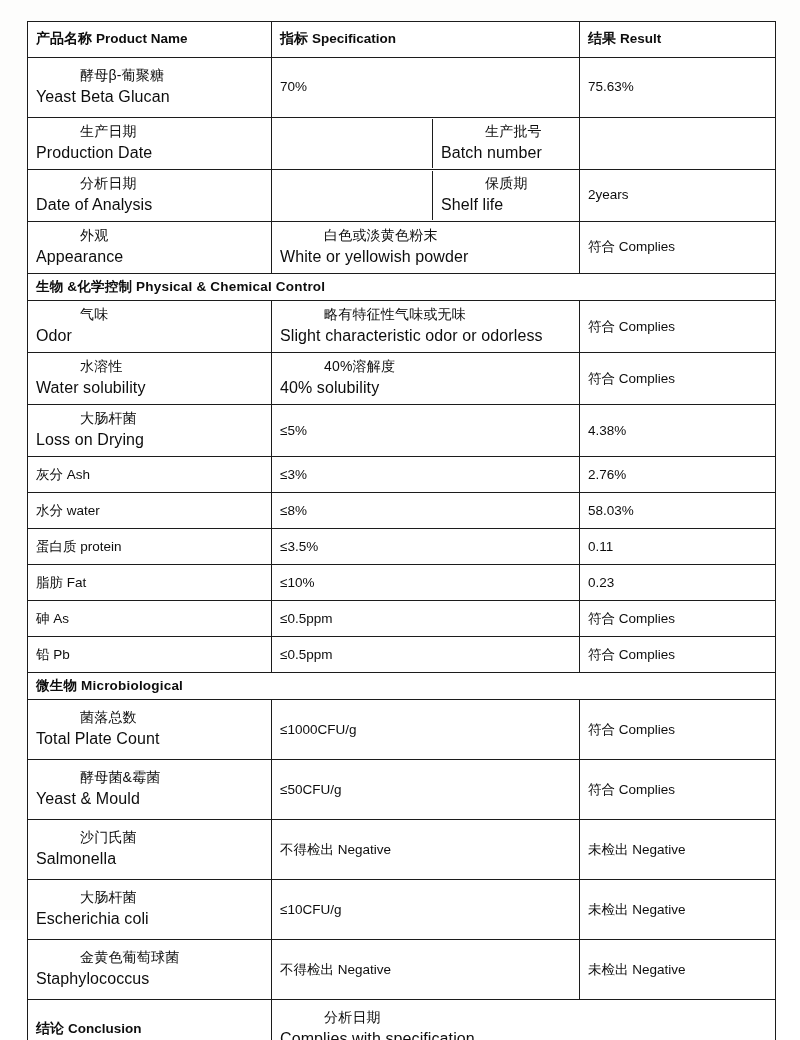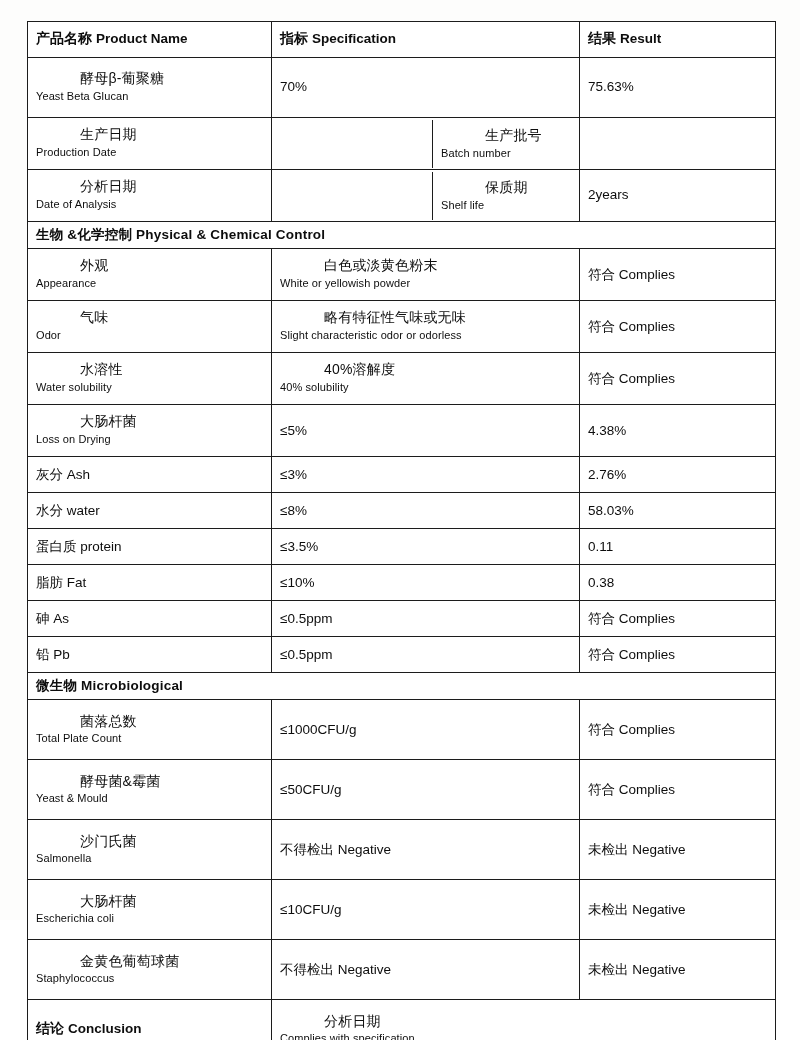--- a/index.html
+++ b/index.html
@@ -46,21 +46,21 @@
     display: block;
   }
   .line-cn {
     display: block;
     font-size: 14px;
     letter-spacing: 0.2px;
     padding-left: 44px;
   }
   .line-en {
     display: block;
-    font-size: 11px;
+    font-size: 16px;
     letter-spacing: 0.1px;
   }
   .hdr .line-cn,
   .hdr-inline {
     font-weight: bold;
   }
   .hdr-inline {
     font-size: 14px;
   }
   .inline-mix {
@@ -173,45 +173,45 @@
                 </span>
               </td>
             </tr>
           </tbody>
             </table>
         </td>
         <td class="med val">2years</td>
       </tr>
 
       <tr>
+        <td class="med">
+          <span class="cell-lines">
+            <span class="line-cn">外观</span>
+            <span class="line-en">Appearance</span>
+          </span>
+        </td>
+        <td class="med">
+          <span class="cell-lines">
+            <span class="line-cn">白色或淡黄色粉末</span>
+            <span class="line-en">White or yellowish powder</span>
+          </span>
+        </td>
+        <td class="med val">符合 Complies</td>
+      </tr>
+
+      <tr>
         <td class="section-head" colspan="3">
           <span>生物 &amp;化学控制</span>
           <span class="en">Physical &amp; Chemical Control</span>
         </td>
       </tr>
 
       <tr>
         <td class="med">
           <span class="cell-lines">
-            <span class="line-cn">外观</span>
-            <span class="line-en">Appearance</span>
-          </span>
-        </td>
-        <td class="med">
-          <span class="cell-lines">
-            <span class="line-cn">白色或淡黄色粉末</span>
-            <span class="line-en">White or yellowish powder</span>
-          </span>
-        </td>
-        <td class="med val">符合 Complies</td>
-      </tr>
-
-      <tr>
-        <td class="med">
-          <span class="cell-lines">
             <span class="line-cn">气味</span>
             <span class="line-en">Odor</span>
           </span>
         </td>
         <td class="med">
           <span class="cell-lines">
             <span class="line-cn">略有特征性气味或无味</span>
             <span class="line-en">Slight characteristic odor or odorless</span>
           </span>
         </td>
@@ -259,21 +259,21 @@
 
       <tr>
         <td class="short inline-mix">蛋白质  protein</td>
         <td class="short mono-le">≤3.5%</td>
         <td class="short val">0.11</td>
       </tr>
 
       <tr>
         <td class="short inline-mix">脂肪  Fat</td>
         <td class="short mono-le">≤10%</td>
-        <td class="short val">0.38</td>
+        <td class="short val">0.23</td>
       </tr>
 
       <tr>
         <td class="short inline-mix">砷 As</td>
         <td class="short mono-le">≤0.5ppm</td>
         <td class="short val">符合 Complies</td>
       </tr>
 
       <tr>
         <td class="short inline-mix">铅 Pb</td>

